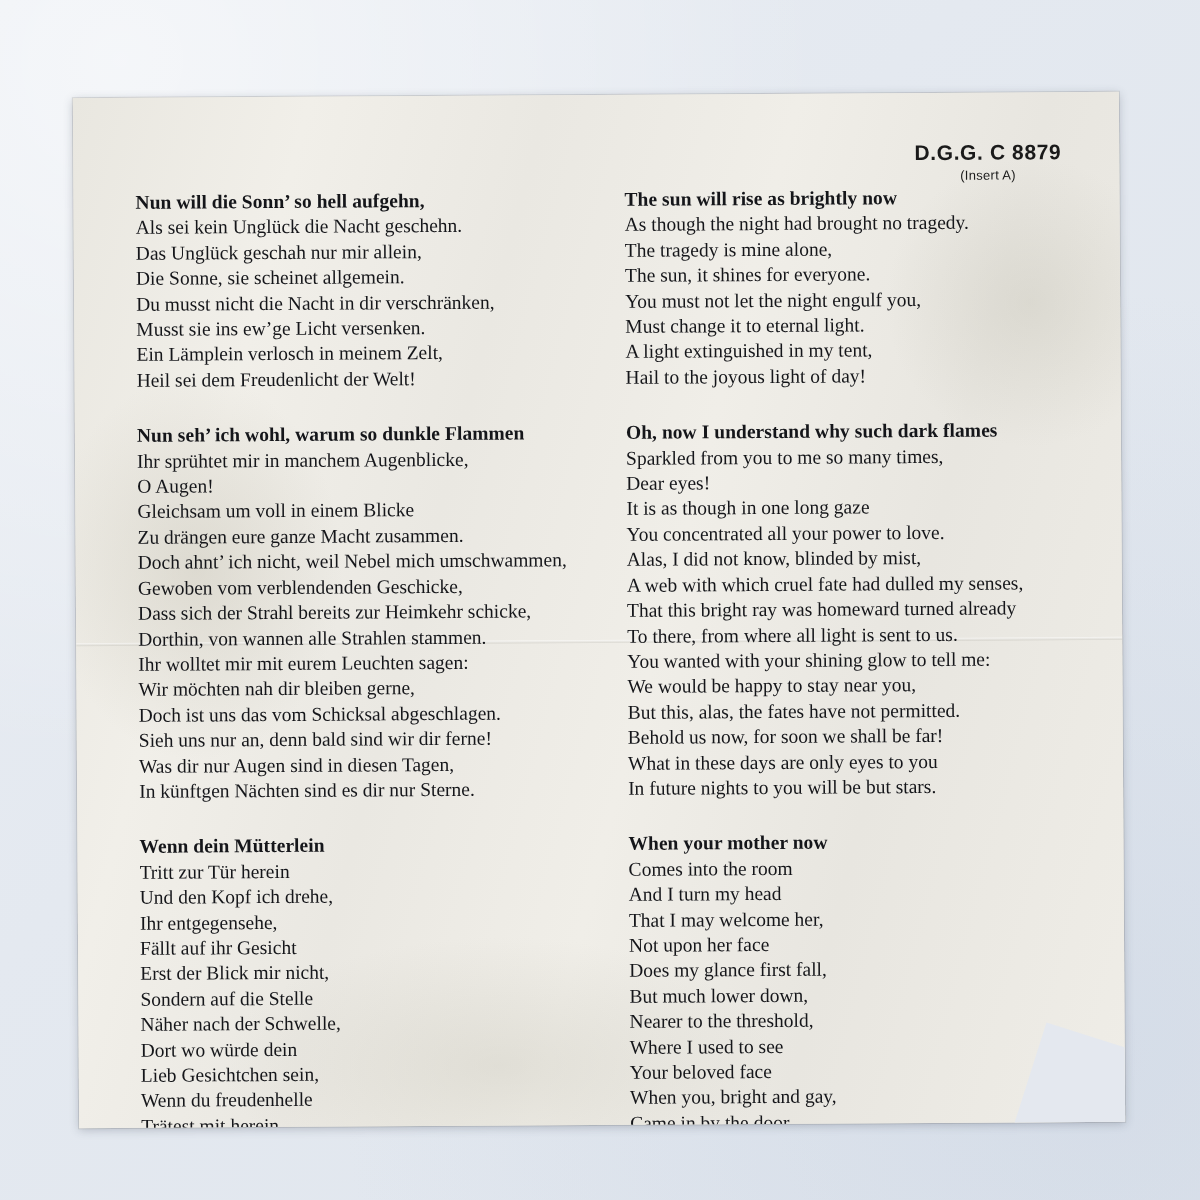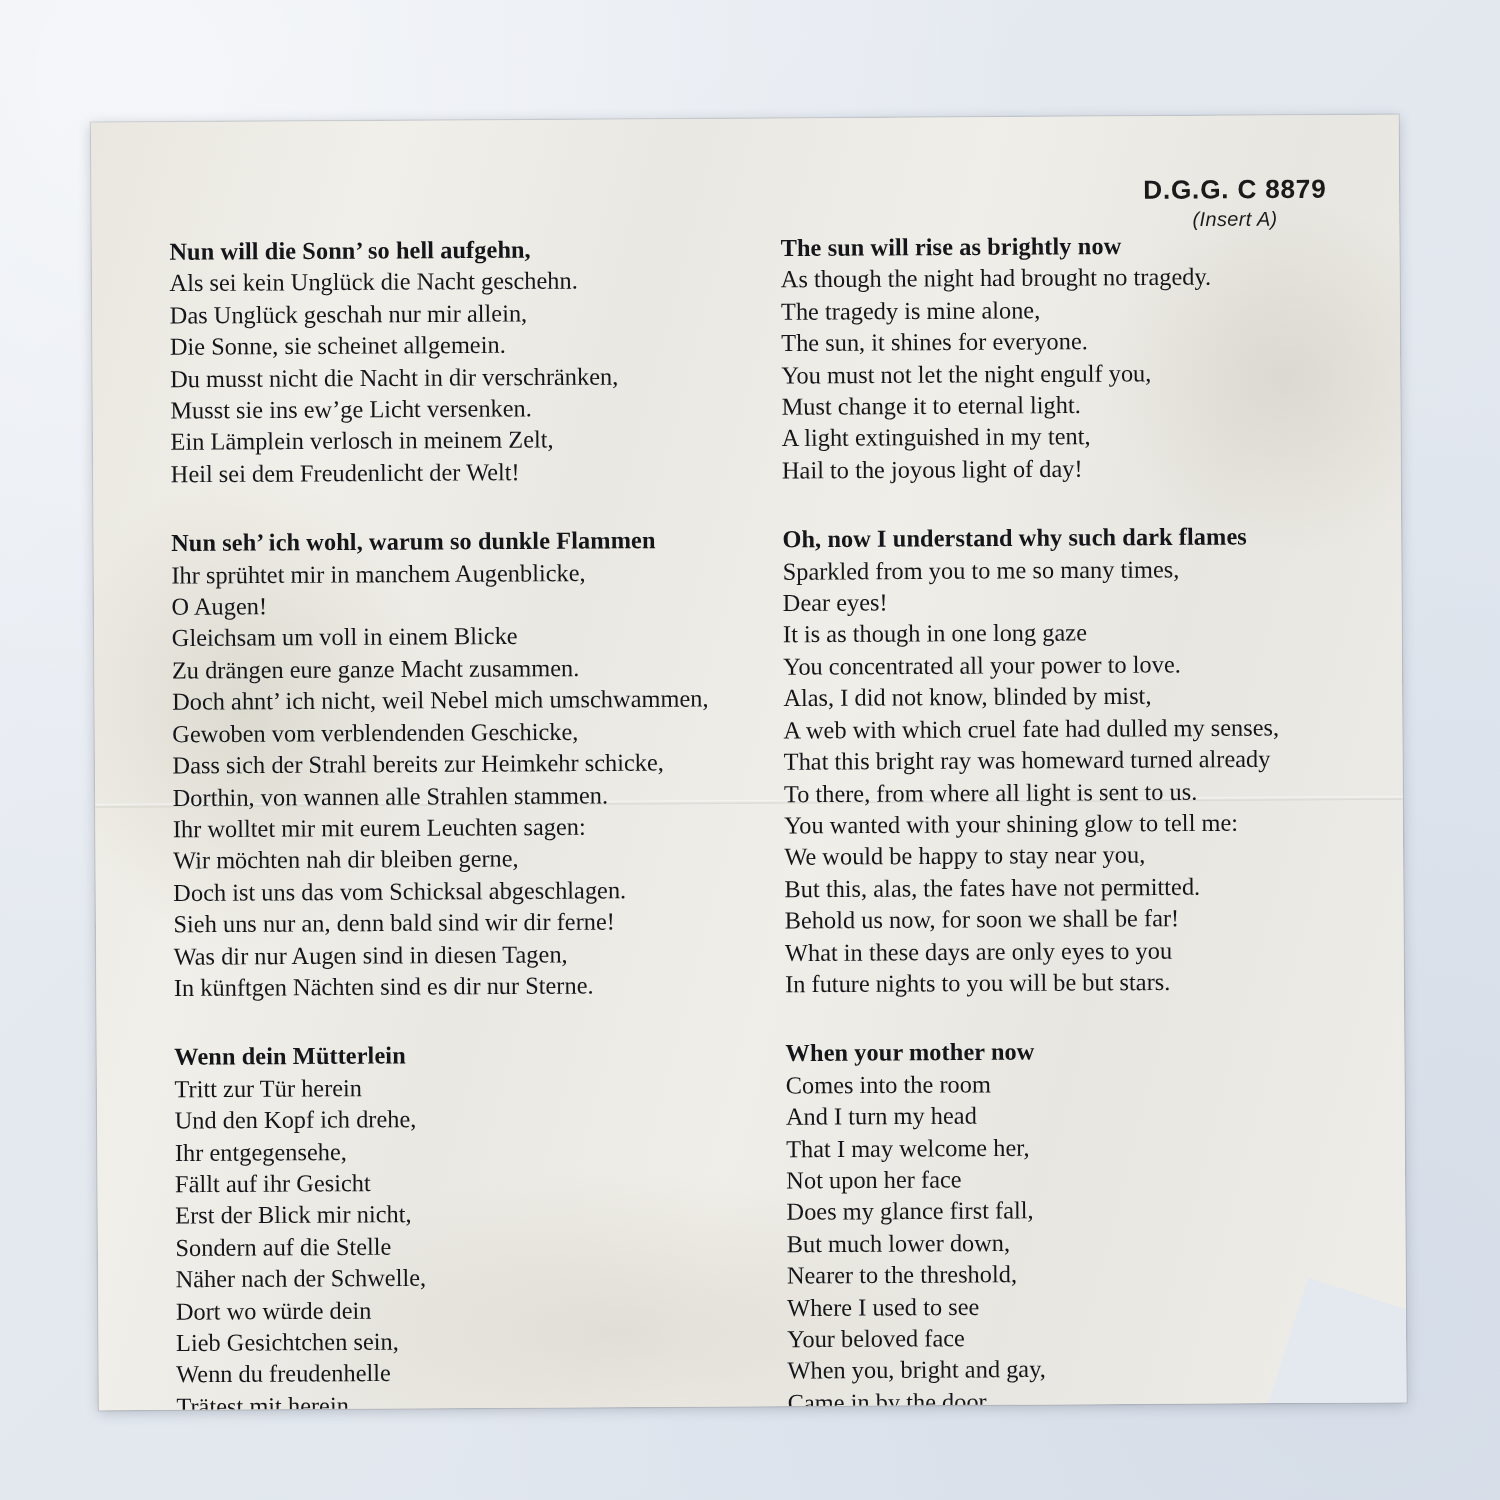--- a/index.html
+++ b/index.html
@@ -84,24 +84,23 @@
   }
   #catalog .cat-no {
     font-family: "Liberation Sans", sans-serif;
     font-weight: bold;
     font-size: 21px;
     letter-spacing: 0.6px;
     white-space: nowrap;
   }
   #catalog .insert {
     font-family: "Liberation Sans", sans-serif;
-    font-size: 16px;
+    font-size: 13px;
     margin-top: 3px;
     letter-spacing: 0.3px;
-    font-style: italic;
   }
 
   #columns {
     position: absolute;
     left: 62px;
     top: 92px;
     width: 920px;
     display: flex;
     gap: 58px;
   }

